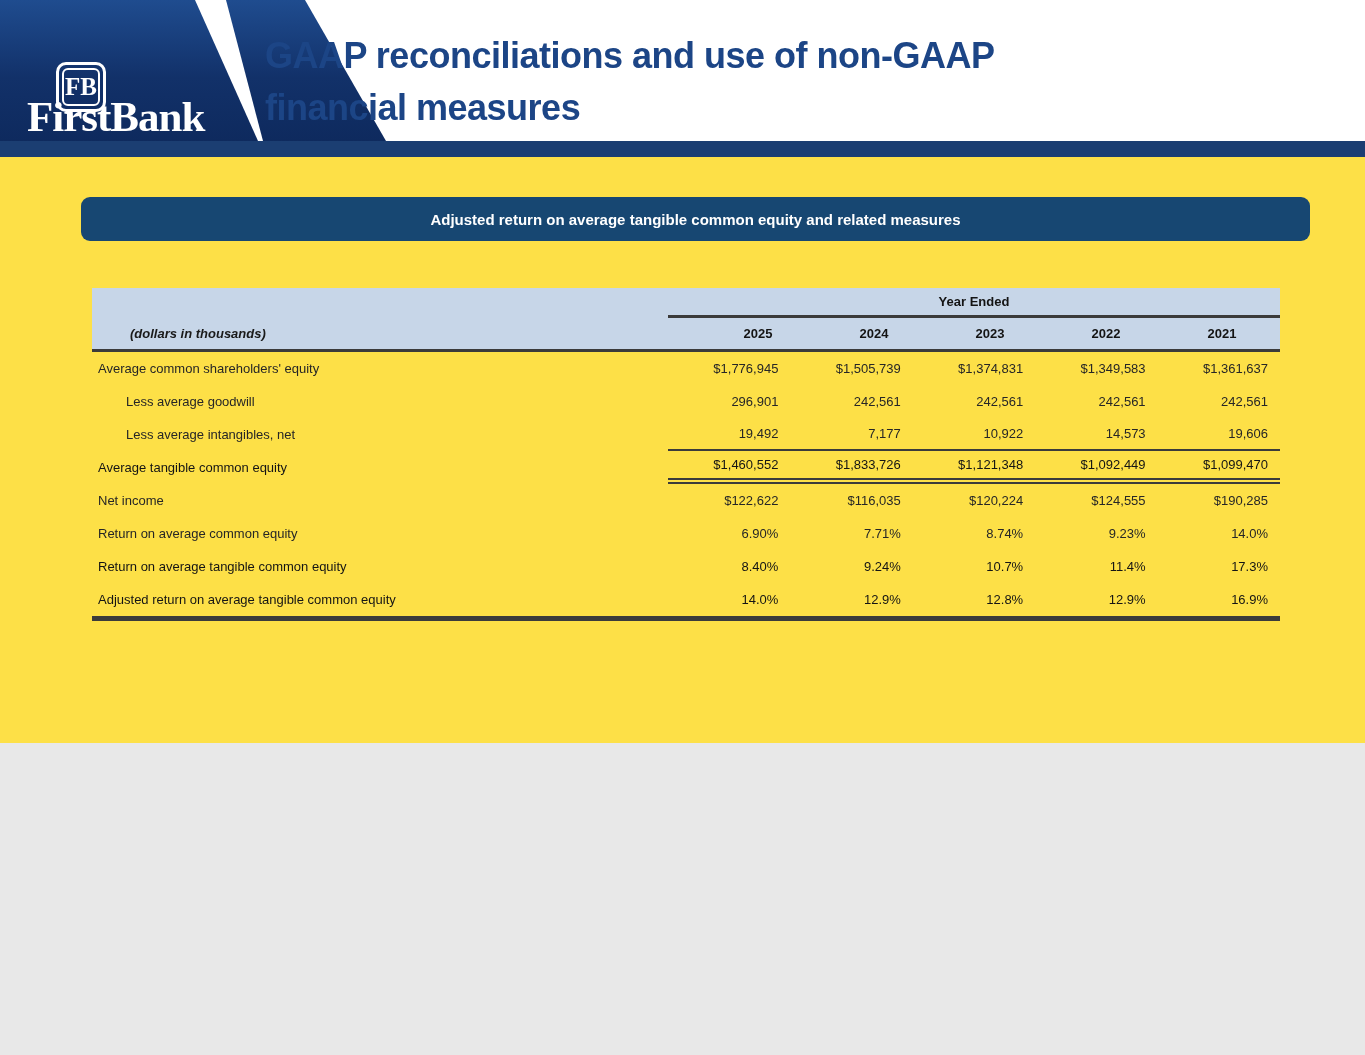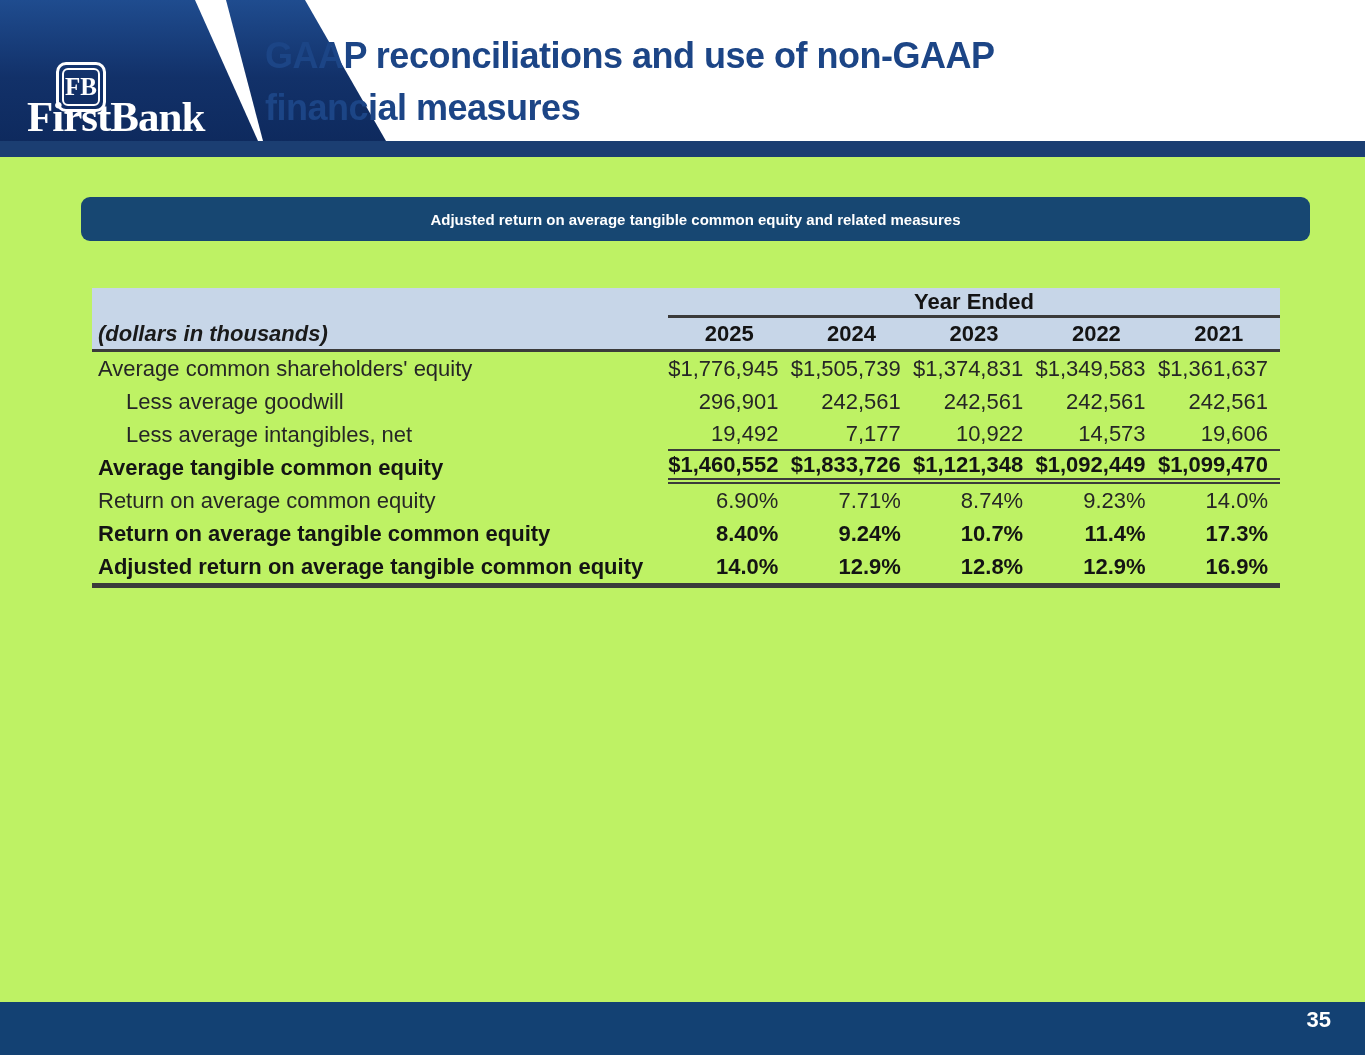--- a/index.html
+++ b/index.html
@@ -7,21 +7,21 @@
     --header-bar:#1b3e72;
     --banner-bg:#174772;
     --footer-bg:#134173;
     --title-text:#1c4586;
     --table-header-bg:#c7d6e8;
     --rule:#3b3b3b;
     --body-text:#262626;
   }
   html,body{margin:0;padding:0;background:#e8e8e8;}
   .slide{
-    position:relative;width:1365px;height:1055px;background:#bef264;
+    position:relative;width:1365px;height:743px;background:#fde047;
     font-family:"Liberation Sans",sans-serif;overflow:hidden;
   }
 
   
   .header{position:absolute;top:0;left:0;right:0;height:157px;background:#fff;}
   .logo-block{
     position:absolute;top:0;left:0;width:300px;height:141px;
     background:linear-gradient(180deg,#1f4c8f 0%,#123169 55%,#0e2a5e 100%);
     clip-path:polygon(0 0,195px 0,258px 141px,0 141px);
   }
@@ -52,34 +52,34 @@
 
   
   .banner{
     position:absolute;left:81px;top:197px;width:1229px;height:44px;box-sizing:border-box;
     background:var(--banner-bg,#174772);border-radius:9px;
     display:flex;align-items:center;justify-content:center;
     color:#fff;font-weight:700;font-size:15px;
   }
 
   
-  .fin-table{position:absolute;left:92px;top:288px;width:1188px;font-size:22px;color:var(--body-text,#262626);}
+  .fin-table{position:absolute;left:92px;top:288px;width:1188px;font-size:13px;color:var(--body-text,#262626);}
   .trow{display:grid;grid-template-columns:576px repeat(5,1fr);align-items:center;height:33px;}
   .thead{background:var(--table-header-bg,#c7d6e8);border-bottom:3px solid var(--rule,#3b3b3b);}
   .group-row{height:30px;}
   .group-span{
     grid-column:2/7;height:100%;display:flex;align-items:center;justify-content:center;
     font-weight:700;color:#141414;border-bottom:3px solid var(--rule,#3b3b3b);box-sizing:border-box;
   }
-  .cols-row{height:31px;}
+  .cols-row{height:31px;margin-left:32px;}
   .dollars-label{padding-left:6px;font-weight:700;font-style:italic;color:#1a1a1a;}
   .cell-year{text-align:center;font-weight:700;color:#141414;}
   .row-label{padding-left:6px;white-space:nowrap;}
   .indent .row-label{padding-left:34px;}
-  .bold{font-weight:700;color:#141414;}
+  .bold{font-weight:400;color:#141414;}
   .cell-num{text-align:center;padding-right:12px;height:100%;display:flex;align-items:center;justify-content:flex-end;box-sizing:border-box;}
   .rule-single .cell-num{border-bottom:2px solid var(--rule,#3b3b3b);}
   .rule-double .cell-num{border-bottom:6px double var(--rule,#3b3b3b);}
   .table-bottom{height:5px;background:var(--rule,#3b3b3b);}
 
   
   .footer{position:absolute;left:0;right:0;top:1002px;height:53px;background:var(--footer-bg,#134173);}
   .page-num{position:absolute;right:34px;top:5px;color:#fff;font-weight:700;font-size:22px;}
 </style>
 </head>
@@ -149,20 +149,28 @@
         </div>
         <div class="trow body-row bold rule-double">
           <div class="row-label">Average tangible common equity</div>
           <div class="cell-num">$1,460,552</div>
           <div class="cell-num">$1,833,726</div>
           <div class="cell-num">$1,121,348</div>
           <div class="cell-num">$1,092,449</div>
           <div class="cell-num">$1,099,470</div>
         </div>
         <div class="trow body-row normal">
+          <div class="row-label">Net income</div>
+          <div class="cell-num">$122,622</div>
+          <div class="cell-num">$116,035</div>
+          <div class="cell-num">$120,224</div>
+          <div class="cell-num">$124,555</div>
+          <div class="cell-num">$190,285</div>
+        </div>
+        <div class="trow body-row normal">
           <div class="row-label">Return on average common equity</div>
           <div class="cell-num">6.90%</div>
           <div class="cell-num">7.71%</div>
           <div class="cell-num">8.74%</div>
           <div class="cell-num">9.23%</div>
           <div class="cell-num">14.0%</div>
         </div>
         <div class="trow body-row bold">
           <div class="row-label">Return on average tangible common equity</div>
           <div class="cell-num">8.40%</div>

